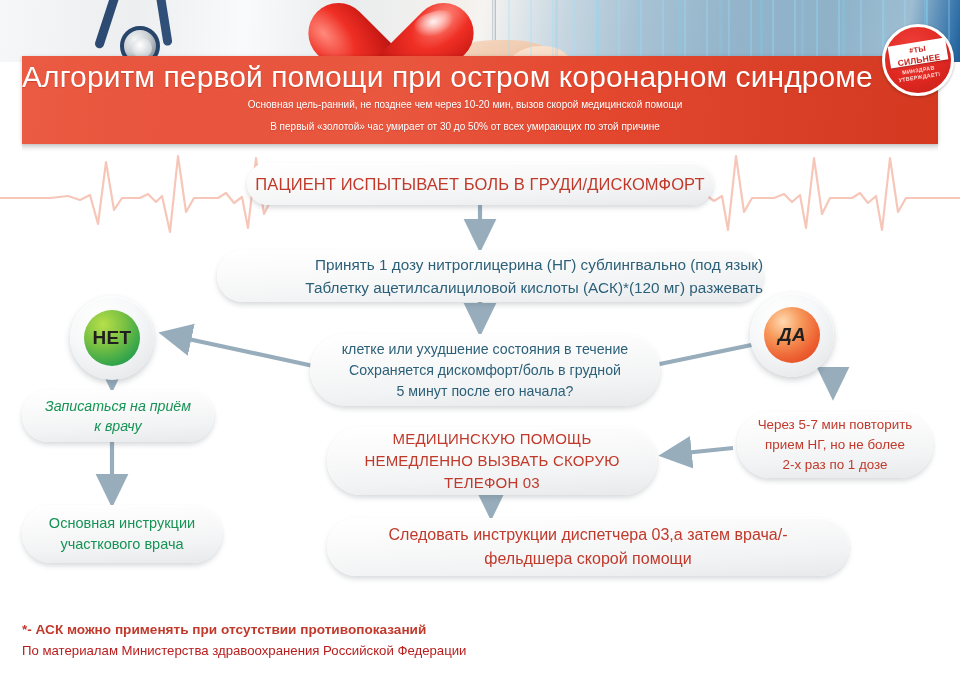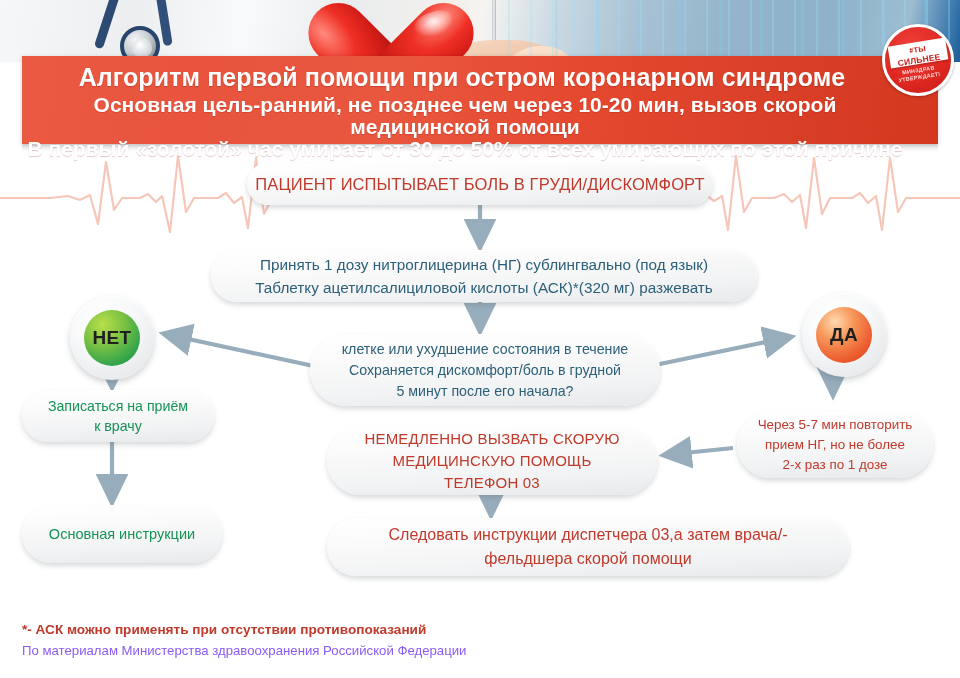--- a/index.html
+++ b/index.html
@@ -100,28 +100,28 @@
 
   
   .banner {
     position:absolute; left:22px; top:56px; width:916px; height:88px;
     background: linear-gradient(97deg, #eb5a42 0%, #e8543d 18%, #e9573f 40%, #e4482f 62%, #d93e27 84%, #d4381f 100%);
     box-shadow: 0 1px 4px rgba(0,0,0,.18);
     z-index: 5;
   }
   .banner-inner{ position:relative; width:100%; height:100%; padding-top:4px; }
   .banner h1{
-    font-size: 25px; font-weight: 700; color:#ffffff;
-    text-align:center; letter-spacing:.1px; line-height: 34px;
+    font-size: 30px; font-weight: 400; color:#ffffff;
+    letter-spacing:.1px; line-height: 34px;
     text-shadow: 0 1px 1px rgba(120,20,10,.30);
     padding-right: 36px;
   }
   .banner .sub{
-    font-size: 21px; color:#ffffff; text-align:center;
-    line-height: 22px; font-weight:700; padding-right: 30px;
+    font-size: 10px; color:#ffffff; text-align:center;
+    line-height: 22px; font-weight:400; padding-right: 30px;
     text-shadow: 0 1px 1px rgba(120,20,10,.22);
   }
   .banner-shadow-strip{
     position:absolute; left:22px; top:144px; width:916px; height:8px;
     background: linear-gradient(180deg, rgba(120,120,125,.22), rgba(255,255,255,0));
     z-index:4;
   }
 
   
   .stamp{
@@ -166,27 +166,27 @@
   }
   .node span{ display:block; width:100%; }
 
   .n-red   { color:#c0392b;justify-content:center; }
   .n-blue  { color:#2c6079; }
   .n-green { color:#159355; }
 
   #node-patient{ left:247px; top:163px; width:466px; height:42px; }
   #node-patient span{ font-size:16.5px; letter-spacing:.1px; }
 
-  #node-nitro{ left:211px; top:250px; width:546px; height:52px; }
+  #node-nitro{ left:217px; top:250px; width:546px; height:52px;text-align:right; }
   #node-nitro span{ font-size:15.3px; line-height:23px; }
 
   #node-question{ left:310px; top:334px; width:350px; height:72px; }
   #node-question span{ font-size:14.2px; line-height:21px; }
 
-  #node-doctor-appt{ left:22px; top:390px; width:192px; height:52px; }
+  #node-doctor-appt{ left:22px; top:390px; width:192px; height:52px;font-style:italic; }
   #node-doctor-appt span{ font-size:14.2px; line-height:20px; }
 
   #node-follow-local{ left:22px; top:505px; width:200px; height:58px; }
   #node-follow-local span{ font-size:14.5px; line-height:21px; }
 
   #node-repeat-ng{ left:737px; top:398px; width:196px; height:66px;margin-top:14px; }
   #node-repeat-ng span{ font-size:13.4px; line-height:20px; }
 
   #node-call-ems{ left:327px; top:427px; width:330px; height:68px; }
   #node-call-ems span{ font-size:15px; line-height:22px; letter-spacing:.2px; }
@@ -204,32 +204,32 @@
   .badge-core{
     width:56px; height:56px; border-radius:50%;
     display:flex; align-items:center; justify-content:center;
     font-size:19px; font-weight:700; color:#1f1f1f;
     letter-spacing:.4px;
   }
   #badge-no  { left:70px;  top:296px; }
   #badge-no .badge-core{
     background: radial-gradient(circle at 34% 26%, #b7df4a 0%, #7cc243 38%, #36a64b 72%, #0f8f48 100%);
   }
-  #badge-yes { left:802px; top:293px; }
+  #badge-yes { left:750px; top:293px;font-style:italic; }
   #badge-yes .badge-core{
     background: radial-gradient(circle at 34% 26%, #ffd9b0 0%, #f79a5c 32%, #ed5f30 68%, #d83f1b 100%);
   }
 
   
   .arrows{ position:absolute; left:0; top:0; width:960px; height:678px; z-index:2; pointer-events:none; }
 
   
   .footer{ position:absolute; left:22px; top:620px; z-index:3; }
   .footer .f1{ color:#c0392b; font-size:13.6px; font-weight:600; line-height:20px; }
-  .footer .f2{ color:#8b5cf6; font-size:13.2px; line-height:22px; }
+  .footer .f2{ color:#b91c1c; font-size:13.2px; line-height:22px; }
 </style>
 </head>
 <body>
 
 <div id="page">
 
   <div class="photo-band">
     <div class="coat"></div>
     <div class="coat-fold"></div>
     <div class="steth-tube"></div>
@@ -295,21 +295,21 @@
     </div>
   </div>
 
   <div class="node n-red" id="node-patient">
     <span>ПАЦИЕНТ ИСПЫТЫВАЕТ БОЛЬ В ГРУДИ/ДИСКОМФОРТ</span>
   </div>
 
   <div class="node n-blue" id="node-nitro">
     <span>
       <span style="display:block">Принять 1 дозу нитроглицерина (НГ) сублингвально (под язык)</span>
-      <span style="display:block">Таблетку ацетилсалициловой кислоты (АСК)*(320 мг) разжевать</span>
+      <span style="display:block">Таблетку ацетилсалициловой кислоты (АСК)*(120 мг) разжевать</span>
     </span>
   </div>
 
   <div class="node n-blue" id="node-question">
     <span>
       <span style="display:block">клетке или ухудшение состояния в течение</span>
       <span style="display:block">Сохраняется дискомфорт/боль в грудной</span>
       <span style="display:block">5 минут после его начала?</span>
     </span>
   </div>
@@ -325,35 +325,36 @@
   <div class="node n-green" id="node-doctor-appt">
     <span>
       <span style="display:block">Записаться на приём</span>
       <span style="display:block">к врачу</span>
     </span>
   </div>
 
   <div class="node n-green" id="node-follow-local">
     <span>
       <span style="display:block">Основная инструкции</span>
+      <span style="display:block">участкового врача</span>
     </span>
   </div>
 
   <div class="node n-red" id="node-repeat-ng">
     <span>
       <span style="display:block">Через 5-7 мин повторить</span>
       <span style="display:block">прием НГ, но не более</span>
       <span style="display:block">2-х раз по 1 дозе</span>
     </span>
   </div>
 
   <div class="node n-red" id="node-call-ems">
     <span>
+      <span style="display:block">МЕДИЦИНСКУЮ ПОМОЩЬ</span>
       <span style="display:block">НЕМЕДЛЕННО ВЫЗВАТЬ СКОРУЮ</span>
-      <span style="display:block">МЕДИЦИНСКУЮ ПОМОЩЬ</span>
       <span style="display:block">ТЕЛЕФОН 03</span>
     </span>
   </div>
 
   <div class="node n-red" id="node-follow-ems">
     <span>
       <span style="display:block">Следовать инструкции диспетчера 03,а затем врача/-</span>
       <span style="display:block">фельдшера скорой помощи</span>
     </span>
   </div>

